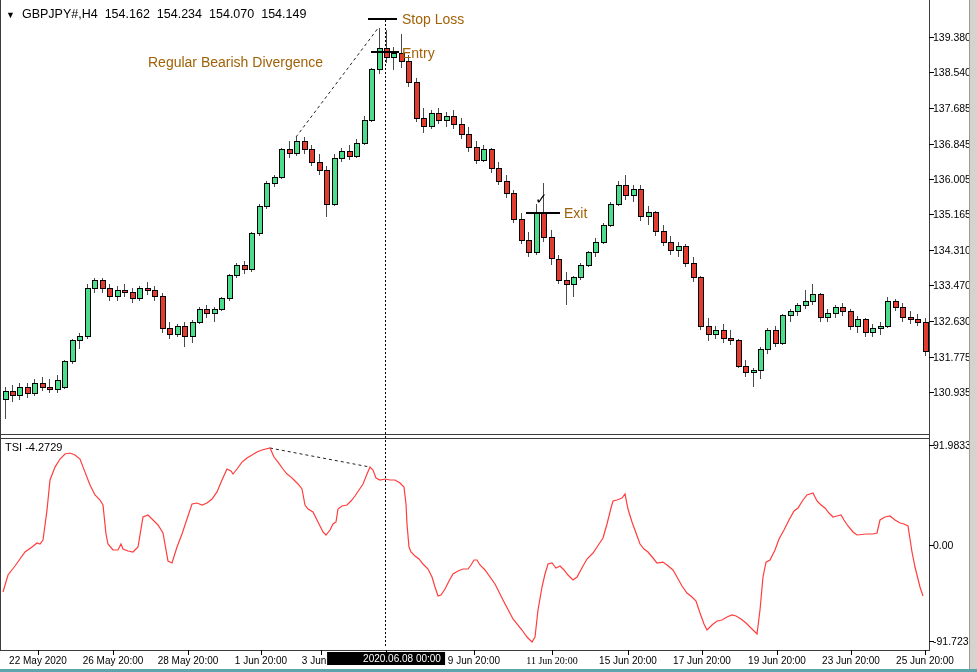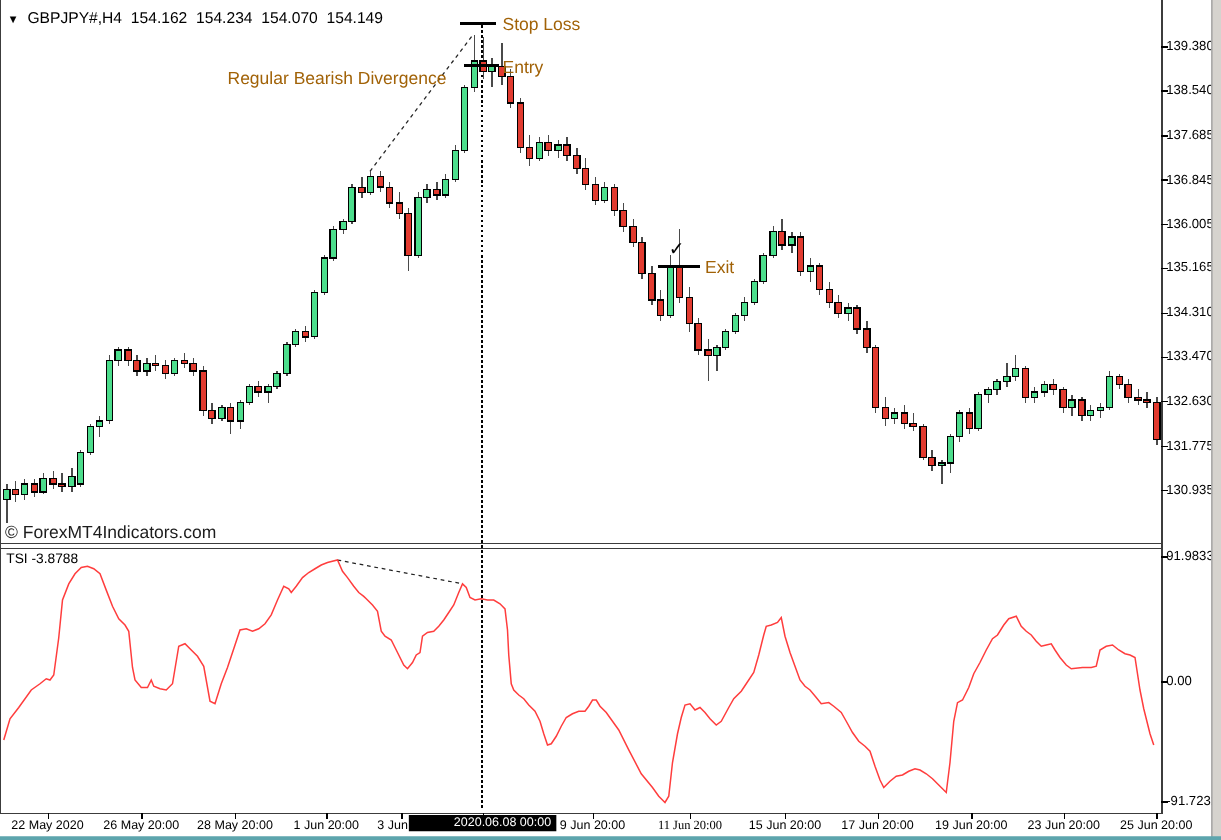--- a/index.html
+++ b/index.html
@@ -3,21 +3,21 @@
 <meta charset="utf-8">
 <style>
   html,body{margin:0;padding:0;background:#fff;}
   #window{position:relative;width:977px;height:672px;background:#ffffff;overflow:hidden;
           font-family:"Liberation Sans",sans-serif;color:#000;}
   #chart-svg{position:absolute;left:0;top:0;}
   .abs{position:absolute;white-space:nowrap;}
   #quote-bar{left:6px;top:7px;font-size:12.5px;display:flex;gap:7px;align-items:center;}
   #quote-bar .tri{font-size:9px;position:relative;top:1px;}
   .annot{font-size:14px;color:#a16207;}
-  #divergence-label{left:148px;top:54px;margin-left:34px;}
+  #divergence-label{left:148px;top:54px;}
   #stoploss-label{left:402px;top:11px;}
   #entry-label{left:402px;top:45px;}
   #exit-label{left:564px;top:205px;}
   #exit-check{left:535px;top:190px;font-size:15px;}
   #watermark{left:4px;top:417px;font-size:14px;color:#1c1c1c;}
   #tsi-label{left:5px;top:441px;font-size:11px;}
   .price-label{font-size:10.5px;left:933px;}
   .tsi-axis-label{font-size:10.5px;left:933px;}
   .date-label{font-size:10px;top:655px;transform:translateX(-50%);}
   .date-label.hl{background:#000;color:#fff;top:652px;padding:1px 4px;z-index:3;}
@@ -326,22 +326,21 @@
     <span>154.070</span>
     <span>154.149</span>
   </div>
 
   <div id="divergence-label" class="abs annot">Regular Bearish Divergence</div>
   <div id="stoploss-label" class="abs annot">Stop Loss</div>
   <div id="entry-label" class="abs annot">Entry</div>
   <div id="exit-check" class="abs">✓</div>
   <div id="exit-label" class="abs annot">Exit</div>
 
-  <div id="watermark" class="abs">© ForexMT4Indicators.com</div>
-  <div id="tsi-label" class="abs">TSI -3.8788</div>
+  <div id="tsi-label" class="abs">TSI -4.2729</div>
 
   <div id="axis-labels">
       <div class="abs price-label" style="top: 31px;">139.380</div>
       <div class="abs price-label" style="top: 66.3102px;">138.540</div>
       <div class="abs price-label" style="top: 102.251px;">137.685</div>
       <div class="abs price-label" style="top: 137.561px;">136.845</div>
       <div class="abs price-label" style="top: 172.871px;">136.005</div>
       <div class="abs price-label" style="top: 208.182px;">135.165</div>
       <div class="abs price-label" style="top: 244.123px;">134.310</div>
       <div class="abs price-label" style="top: 279.433px;">133.470</div>

